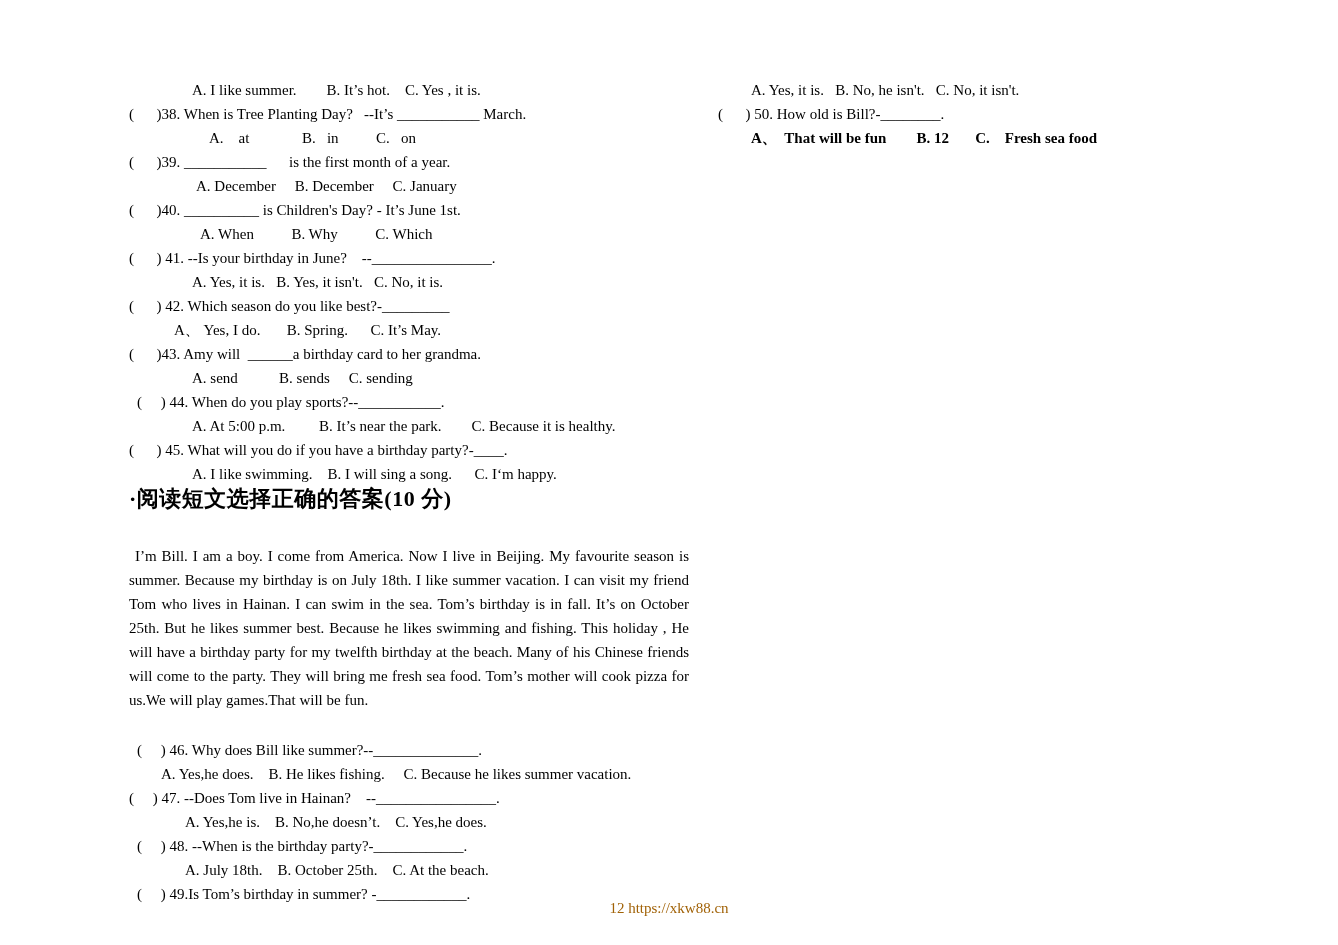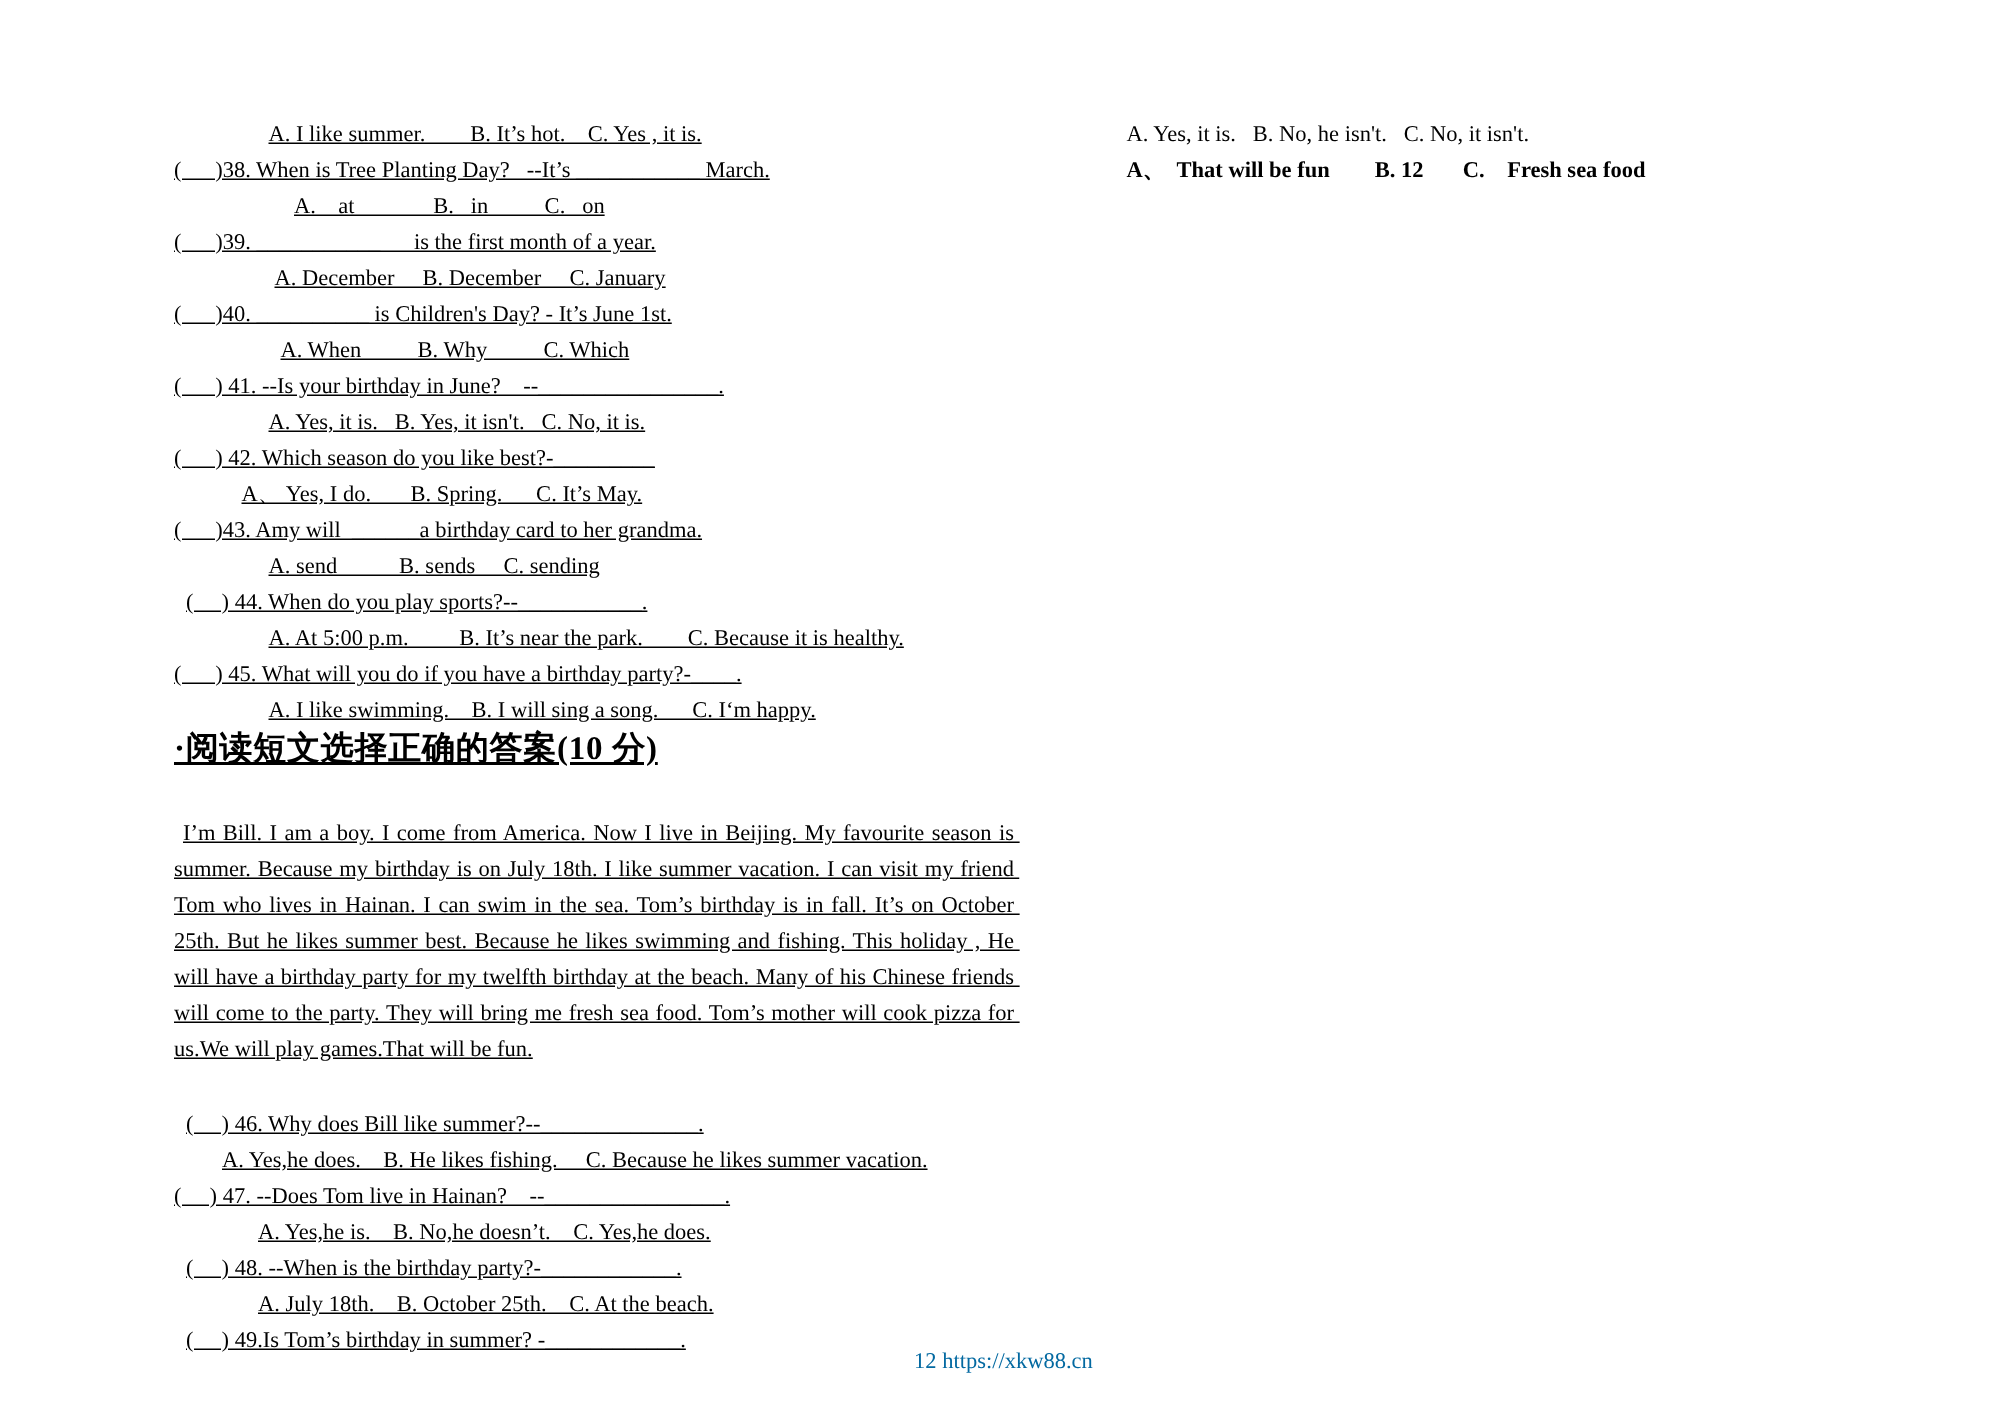--- a/index.html
+++ b/index.html
@@ -7,21 +7,21 @@
     position: relative;
     width: 1338px;
     height: 945px;
     background: #ffffff;
     font-family: "Liberation Serif", serif;
     font-size: 15px;
     color: #000000;
     overflow: hidden;
   }
   .col { position: absolute; top: 78px; }
-  .col-left  { left: 116px; width: 560px; text-decoration: underline; }
+  .col-left  { left: 129px; width: 560px; }
   .col-right { left: 718px; width: 440px; }
   .line {
     white-space: pre-wrap;
     line-height: 24px;
     min-height: 24px;
   }
   .line.heading {
     font-weight: bold;
     font-size: 22px;
     line-height: 26px;
@@ -35,21 +35,21 @@
     text-indent: 6px;
     margin-top: 32px;
   }
   .line.spacer { min-height: 0; }
   .footer {
     position: absolute;
     left: 0;
     bottom: 28px;
     width: 100%;
     text-align: center;
-    color: #0369a1;
+    color: #a16207;
     font-size: 15px;
     font-family: "Liberation Serif", serif;
   }
 </style>
 </head>
 <body>
 
 <div class="page">
 
   <div class="col col-left">
@@ -77,18 +77,19 @@
       <div class="line" style="padding-left: 32px;">A. Yes,he does.    B. He likes fishing.     C. Because he likes summer vacation.</div>
       <div class="line">(     ) 47. --Does Tom live in Hainan?    --________________.</div>
       <div class="line" style="padding-left: 56px;">A. Yes,he is.    B. No,he doesn’t.    C. Yes,he does.</div>
       <div class="line" style="padding-left: 8px;">(     ) 48. --When is the birthday party?-____________.</div>
       <div class="line" style="padding-left: 56px;">A. July 18th.    B. October 25th.    C. At the beach.</div>
       <div class="line" style="padding-left: 8px;">(     ) 49.Is Tom’s birthday in summer? -____________.</div>
     </div>
 
   <div class="col col-right">
       <div class="line" style="padding-left: 33px;">A. Yes, it is.   B. No, he isn't.   C. No, it isn't.</div>
+      <div class="line">(      ) 50. How old is Bill?-________.</div>
       <div class="line" style="padding-left: 33px; font-weight: bold;">A、  That will be fun        B. 12       C.    Fresh sea food</div>
     </div>
 
   <div class="footer">12 https://xkw88.cn</div>
 
 </div>
 
 </body></html>

